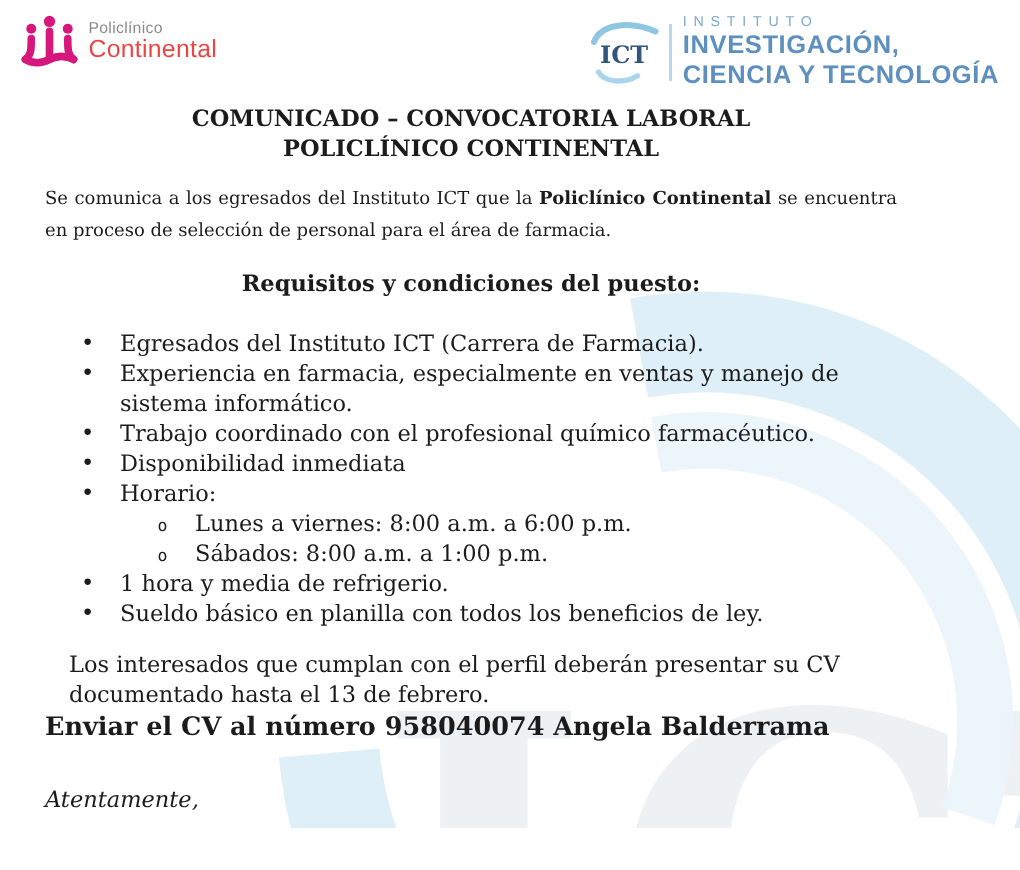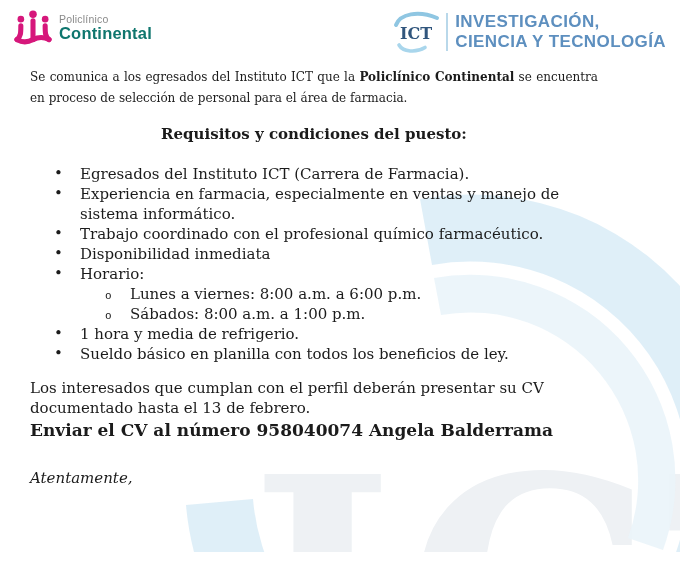--- a/index.html
+++ b/index.html
@@ -31,21 +31,21 @@
     height: 54px;
   }
   .brand-left { display: flex; align-items: center; gap: 5px; }
   .brand-left .names { display: flex; flex-direction: column; line-height: 1.05; }
   .pol-top {
     font-family: "Liberation Sans", sans-serif;
     font-size: 10.5px; color: #8a8a8a; letter-spacing: 0.2px;
   }
   .pol-bottom {
     font-family: "Liberation Sans", sans-serif;
-    font-size: 16.5px; font-weight: bold; color: #0f766e; letter-spacing: 0.2px;
+    font-size: 16.5px; font-weight: normal; color: #ef4444; letter-spacing: 0.2px;
   }
   .brand-right { display: flex; align-items: center; }
   .ict-mark { position: relative; width: 52px; height: 46px; }
   .ict-separator { width: 2px; height: 38px; background: #b9d8ea; margin: 0 7px 0 3px; }
   .ict-names { display: flex; flex-direction: column; line-height: 1.18; font-family: "Liberation Sans", sans-serif; }
   .ict-line1 { font-size: 9.5px; letter-spacing: 4.5px; color: #7fa9cd; font-weight: 400; }
   .ict-line2, .ict-line3 { font-size: 17px; font-weight: bold; color: #5d8fbf; letter-spacing: 0.4px; }
   
   .content {
     position: relative;
@@ -95,20 +95,21 @@
   ul.sub > li > .marker {
     position: absolute;
     left: 75px; top: 2px;
     font-size: 11px;
     font-family: "DejaVu Sans Mono", monospace;
   }
   .closing {
     margin-top: 14px;
     font-size: 15px;
     line-height: 20px;
+    margin-left: 16px;
   }
   .cv-line {
     font-weight: bold;
     font-size: 17px;
     line-height: 24px;
   }
   .farewell {
     margin-top: 26px;
     font-size: 15px;
     line-height: 20px;
@@ -150,29 +151,34 @@
     </div>
 
     <div class="brand-right">
       <svg class="ict-mark" viewBox="0 0 52 46" aria-hidden="true">
         <path d="M5 16 C9 5 27 1 46 9" fill="none" stroke="#8fc6e2" stroke-width="4" stroke-linecap="round"></path>
         <path d="M8 36 C12 43 25 44 34 38.5" fill="none" stroke="#a9d6ec" stroke-width="3.6" stroke-linecap="round"></path>
         <text x="25" y="30" text-anchor="middle" font-family="DejaVu Serif, serif" font-weight="bold" font-size="16" fill="#31567d">ICT</text>
       </svg>
       <div class="ict-separator"></div>
       <div class="ict-names">
+        <span class="ict-line1">INSTITUTO</span>
         <span class="ict-line2">INVESTIGACIÓN,</span>
         <span class="ict-line3">CIENCIA Y TECNOLOGÍA</span>
       </div>
     </div>
 
   </div>
 
   <div class="content">
 
+    <div class="doc-title">
+      <div>COMUNICADO – CONVOCATORIA LABORAL</div>
+      <div>POLICLÍNICO CONTINENTAL</div>
+    </div>
 
     <p class="intro"><span>Se comunica a los egresados del Instituto ICT que la </span><b>Policlínico Continental</b><span> se encuentra en proceso de selección de personal para el área de farmacia.</span></p>
 
     <div class="section-heading">Requisitos y condiciones del puesto:</div>
 
     <ul class="req">
       <li>
         <span class="marker">•</span>
         <span>Egresados del Instituto ICT (Carrera de Farmacia).</span>
       </li>

